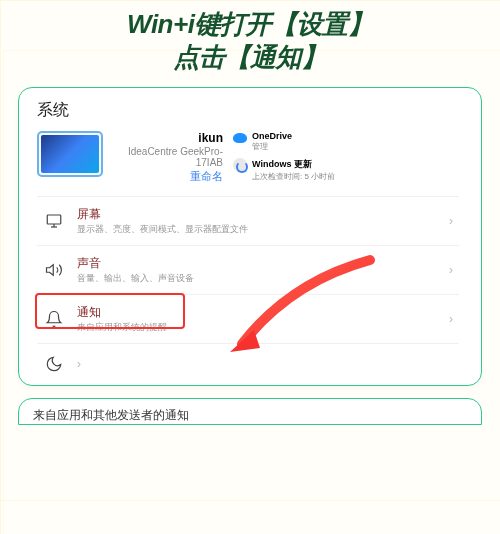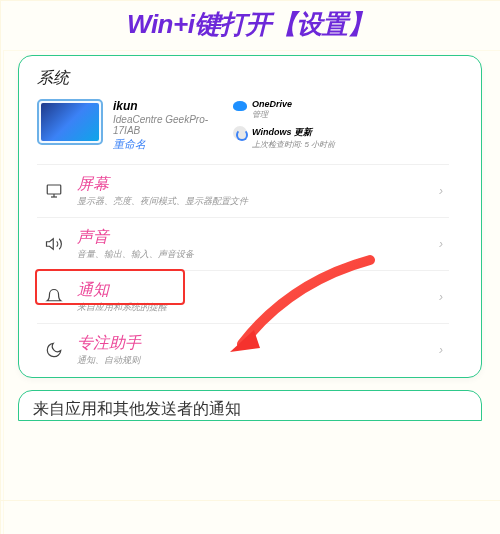--- a/index.html
+++ b/index.html
@@ -28,36 +28,35 @@
     border-top: 1.5px solid #f6d24c;
     opacity: 0.6;
   }
   .content {
     position: relative;
     padding: 8px 18px 0 18px;
   }
   .instr {
     font-weight: 900;
     font-style: italic;
-    color: #6d28d9;
+    color: #14532d;
     text-align: center;
     line-height: 1.25;
     letter-spacing: -0.5px;
   }
   .instr-top { font-size: 26px; margin-bottom: 14px; }
   .instr-bottom { font-size: 26px; margin-top: 10px; }
 
   .card {
     background: #ffffff;
     border: 1.5px solid #2ec98b;
     border-radius: 14px;
-    padding: 12px 32px 8px 18px;
+    padding: 12px 22px 8px 18px;
     position: relative;
     box-shadow: 0 2px 6px rgba(0,0,0,0.04);
-    font-style: italic;
   }
   .card-title {
     font-size: 16px;
     color: #222;
     font-weight: 400;
     margin-bottom: 10px;
   }
   .header-row {
     display: flex;
     gap: 10px;
@@ -69,21 +68,21 @@
     border: 2px solid #6cb1e8;
     border-radius: 5px;
     padding: 2px;
     background: #f3f9ff;
   }
   .thumb-inner {
     width: 100%; height: 100%;
     background: linear-gradient(135deg, #1e3a8a 0%, #3b82f6 50%, #0ea5e9 100%);
     border-radius: 2px;
   }
-  .pc-info { flex: 0 0 110px; font-size: 11px; }
+  .pc-info { flex: 0 0 110px; font-size: 11px; text-align: right; }
   .pc-name { font-weight: 700; font-size: 12px; }
   .pc-model { color: #888; font-size: 10px; margin: 1px 0; }
   .pc-rename { color: #3b82f6; }
   .tiles { flex: 1; display: grid; grid-template-columns: 1fr 1fr; gap: 4px 8px; font-size: 9px; }
   .tile { display: flex; align-items: flex-start; gap: 5px; }
   .tile-icon { width: 14px; height: 14px; flex-shrink: 0; }
   .tile-title { font-weight: 600; font-size: 9px; }
   .tile-sub { color: #888; font-size: 8px; }
   .ms-icon {
     display: grid; grid-template-columns: 1fr 1fr; gap: 1px;
@@ -103,21 +102,21 @@
     position: relative;
   }
   .row-icon {
     width: 22px; height: 22px;
     display: flex; align-items: center; justify-content: center;
     color: #444;
     flex-shrink: 0;
     margin-right: 12px;
   }
   .row-text { flex: 1; }
-  .row-title { font-size: 16px; font-weight: 500; color: #ec4899; }
+  .row-title { font-size: 12px; font-weight: 500; color: #7f1d1d; }
   .row-sub { font-size: 9px; color: #999; }
   .chevron { color: #bbb; font-size: 12px; }
 
   .highlight-box {
     border: 2.5px solid #f5322d;
     border-radius: 4px;
     position: absolute;
     height: 36px;
   }
   .hl-notif { top: -2px; left: -2px; width: 150px; }
@@ -132,31 +131,32 @@
   }
 
   .card2 {
     background: #fff;
     border: 1.5px solid #2ec98b;
     border-radius: 14px 14px 0 0;
     padding: 8px 14px 0 14px;
     margin-top: 12px;
     position: relative;
   }
-  .card2-text { font-size: 16px; color: #333; }
+  .card2-text { font-size: 12px; color: #333; }
 </style>
 </head>
 <body>
 
 <div class="grid-bg"></div>
 
 <div class="content">
 
   <div class="instr instr-top">
     <div>Win+i键打开【设置】</div>
+    <div>点击【通知】</div>
   </div>
 
   <div class="card">
     <div class="card-title">系统</div>
 
     <div class="header-row">
       <div class="thumb">
         <div class="thumb-inner"></div>
       </div>
       <div class="pc-info">
@@ -227,24 +227,20 @@
           <div class="row-sub">来自应用和系统的提醒</div>
         </div>
         <div class="chevron">›</div>
       </div>
 
       <div class="row" style="border-bottom:none;padding-bottom:2px;">
         <div class="row-icon">
           <svg width="18" height="18" viewBox="0 0 24 24" fill="none" stroke="currentColor" stroke-width="1.6">
               <path d="M21 12.79A9 9 0 1 1 11.21 3 7 7 0 0 0 21 12.79z"></path>
             </svg>
-        </div>
-        <div class="row-text">
-          <div class="row-title">专注助手</div>
-          <div class="row-sub">通知、自动规则</div>
         </div>
         <div class="chevron">›</div>
       </div>
 
     </div>
   </div>
 
   <svg class="arrow" viewBox="0 0 150 110">
     <defs>
       <linearGradient id="ag" x1="0" y1="0" x2="1" y2="1">

